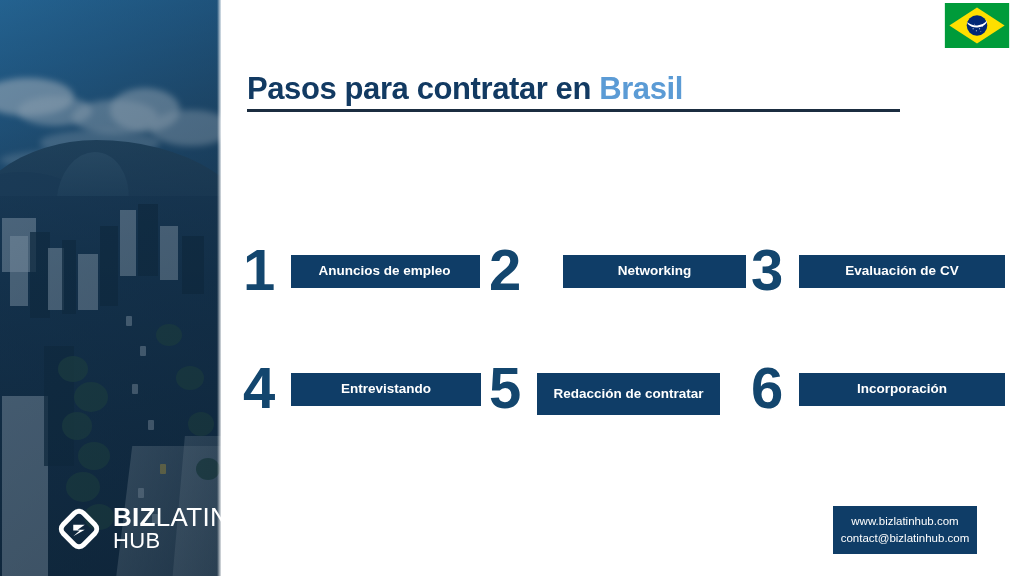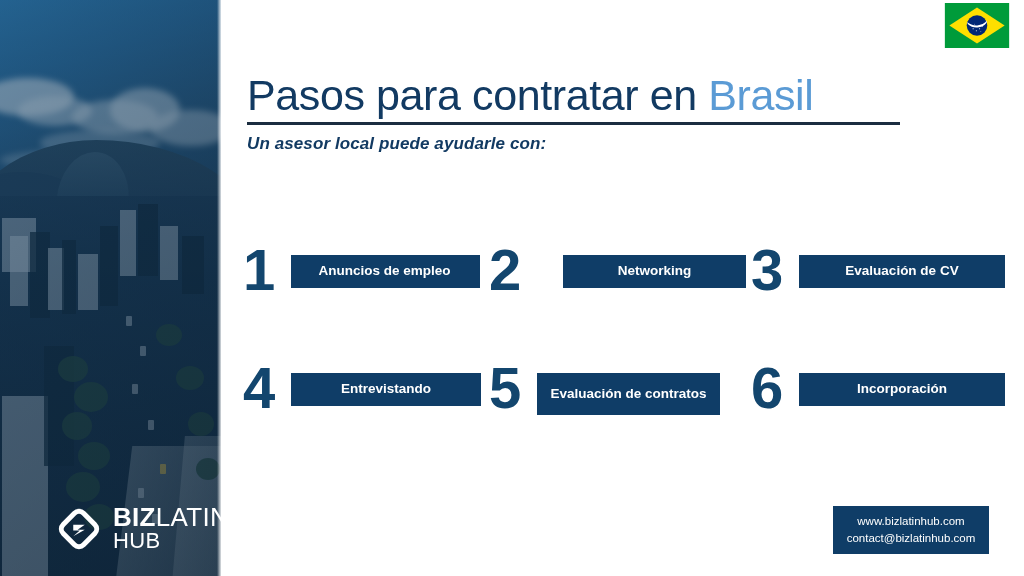--- a/index.html
+++ b/index.html
@@ -151,22 +151,22 @@
   }
 
   
   .title-wrap {
     position: absolute;
     left: 247px; top: 72px;
     width: 660px;
   }
   .title {
     margin: 0;
-    font-size: 43px;
-    font-weight: 400;
+    font-size: 31px;
+    font-weight: 700;
     color: #123a62;
     letter-spacing: -0.4px;
     line-height: 1.08;
     white-space: nowrap;
   }
   .title .hl { color: #5b9bd5; }
   .title-rule {
     margin-top: 4px;
     width: 653px;
     height: 3px;
@@ -225,21 +225,21 @@
   .w2 { width: 183px; margin-left: 28px; }
   .w3 { width: 218px; }
   .w4 { width: 190px; }
   .w5 { width: 183px; min-height: 42px; }
   .w6 { width: 217px; }
 
   
   .contact {
     position: absolute;
     left: 833px; top: 506px;
-    width: 156px;
+    width: 144px;
     padding: 7px 6px 8px 6px;
     box-sizing: border-box;
     background: #0f3d67;
     color: #ffffff;
     font-size: 11.5px;
     line-height: 1.45;
     text-align: center;
   }
 </style>
 </head>
@@ -332,21 +332,20 @@
       <circle cx="41" cy="35" r="0.7"></circle>
       <circle cx="52" cy="36" r="0.7"></circle>
       <circle cx="46" cy="33" r="0.6"></circle>
       <circle cx="56" cy="44" r="0.6"></circle>
     </g>
   </svg>
 
   <div class="title-wrap">
     <h1 class="title"><span>Pasos para contratar en </span><span class="hl">Brasil</span></h1>
     <div class="title-rule"></div>
-    <p class="subtitle">Un asesor local puede ayudarle con:</p>
   </div>
 
   <div class="steps">
 
     <div class="step">
       <div class="step-num">1</div>
       <div class="step-box w1">Anuncios de empleo</div>
     </div>
 
     <div class="step">
@@ -359,21 +358,21 @@
       <div class="step-box w3">Evaluación de CV</div>
     </div>
 
     <div class="step">
       <div class="step-num">4</div>
       <div class="step-box w4">Entrevistando</div>
     </div>
 
     <div class="step">
       <div class="step-num">5</div>
-      <div class="step-box w5">Evaluación de contratos</div>
+      <div class="step-box w5">Redacción de contratar</div>
     </div>
 
     <div class="step">
       <div class="step-num">6</div>
       <div class="step-box w6">Incorporación</div>
     </div>
 
   </div>
 
   <div class="contact">

